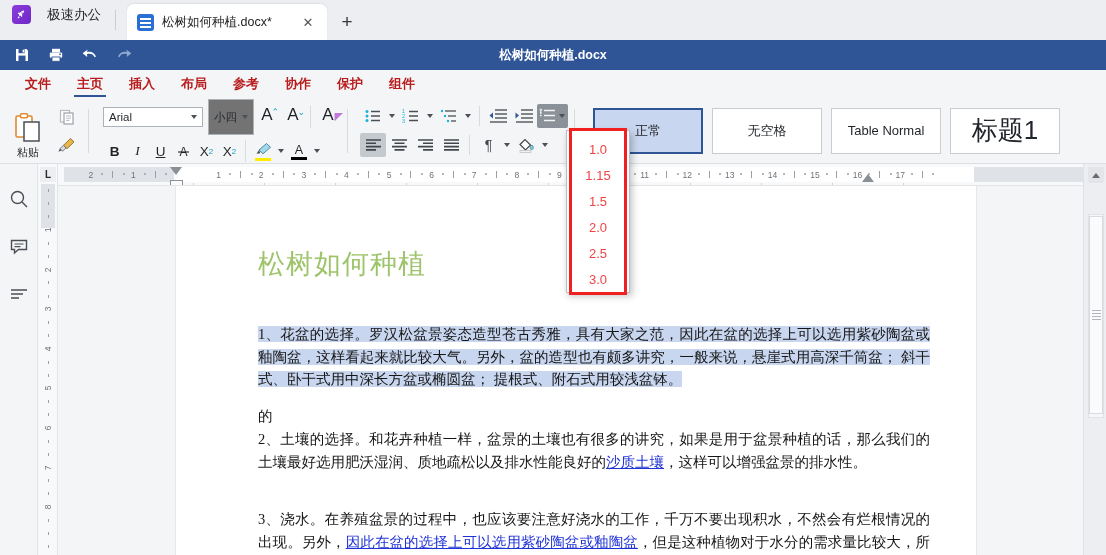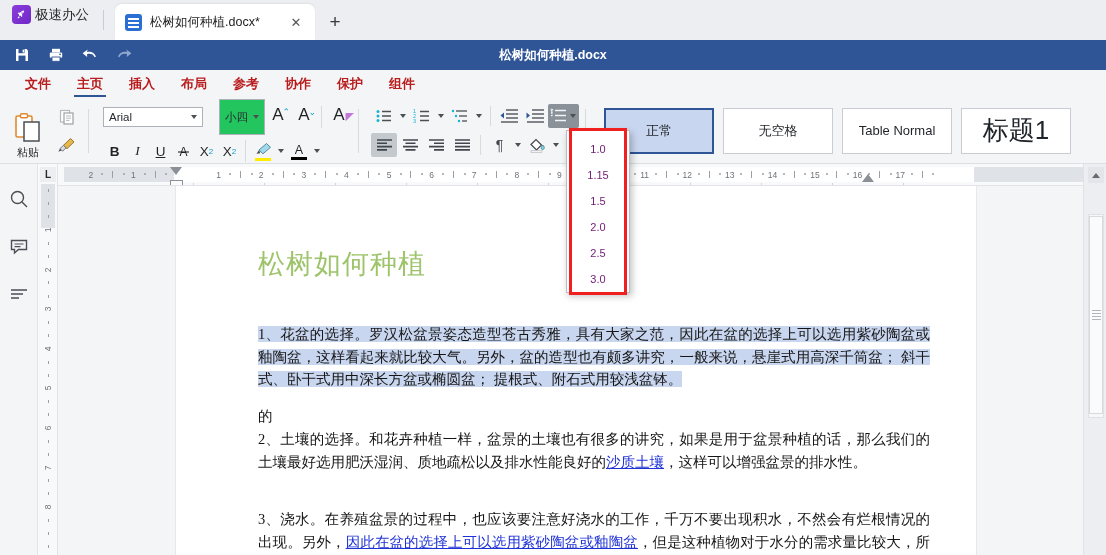--- a/index.html
+++ b/index.html
@@ -10,21 +10,21 @@
     -webkit-font-smoothing:antialiased;
   }
   .app{position:relative;width:1106px;height:555px;}
 
   
   .tabstrip{
     position:absolute;left:0;top:0;width:1106px;height:40px;
     background:#eceef2;display:flex;align-items:flex-end;
   }
   .brand{
-    display:flex;align-items:center;gap:4px;
+    display:flex;align-items:center;gap:16px;
     padding:0 14px 11px 12px;height:40px;box-sizing:border-box;
     align-self:center;
   }
   .brand-logo{
     width:19px;height:19px;border-radius:4px;
     background:linear-gradient(135deg,#8b3ddb,#6f27c7);
     display:flex;align-items:center;justify-content:center;
     color:#fff;font-size:11px;line-height:1;
   }
   .brand-name{font-size:13.5px;color:#2b2b2b;white-space:nowrap;}
@@ -111,22 +111,22 @@
   }
   .stack2{display:flex;flex-direction:column;gap:2px;margin-left:2px;}
 
   
   .fontbox{
     width:100px;height:20px;border:1px solid #adb2ba;background:#fff;
     display:flex;align-items:center;padding:0 3px 0 5px;box-sizing:border-box;
   }
   .fontbox .fname{font-size:11.5px;color:#26292e;flex:1;white-space:nowrap;overflow:hidden;}
   .sizebox{
-    width:46px;height:36px;border:1px solid #adb2ba;background:#22c55e;
-    display:flex;align-items:center;padding:0 3px 0 5px;box-sizing:border-box;margin-left:16px;
+    width:46px;height:36px;border:1px solid #adb2ba;background:#737373;
+    display:flex;align-items:center;padding:0 3px 0 5px;box-sizing:border-box;margin-left:5px;
   }
   .sizebox .sname{font-size:11.5px;color:#26292e;flex:1;}
   .caret{
     width:9px;height:9px;flex:none;position:relative;
   }
   .caret:after{
     content:"";position:absolute;left:1px;top:2px;
     border-left:3.5px solid transparent;border-right:3.5px solid transparent;
     border-top:4px solid #4b5057;
   }
@@ -190,21 +190,21 @@
     background:#ffffff;border:1px solid #b9bdc4;
     box-shadow:2px 3px 7px rgba(0,0,0,.25);
     z-index:40;box-sizing:border-box;
   }
   .ls-hl{
     position:absolute;left:569px;top:128px;width:58px;height:167px;
     border:3px solid #f02020;z-index:41;pointer-events:none;box-sizing:border-box;
   }
   .ls-item{
     height:26px;display:flex;align-items:center;justify-content:center;
-    font-size:11px;color:#701a75;cursor:pointer;
+    font-size:13px;color:#ef4444;cursor:pointer;
   }
   .ls-item:first-child{margin-top:5px;}
 
   
   .rail{
     position:absolute;left:0;top:164px;width:38px;height:391px;
     background:#f4f5f7;border-right:1px solid #e2e4e8;box-sizing:border-box;
     padding-top:22px;display:flex;flex-direction:column;align-items:center;gap:22px;
   }
   .rail-btn{

